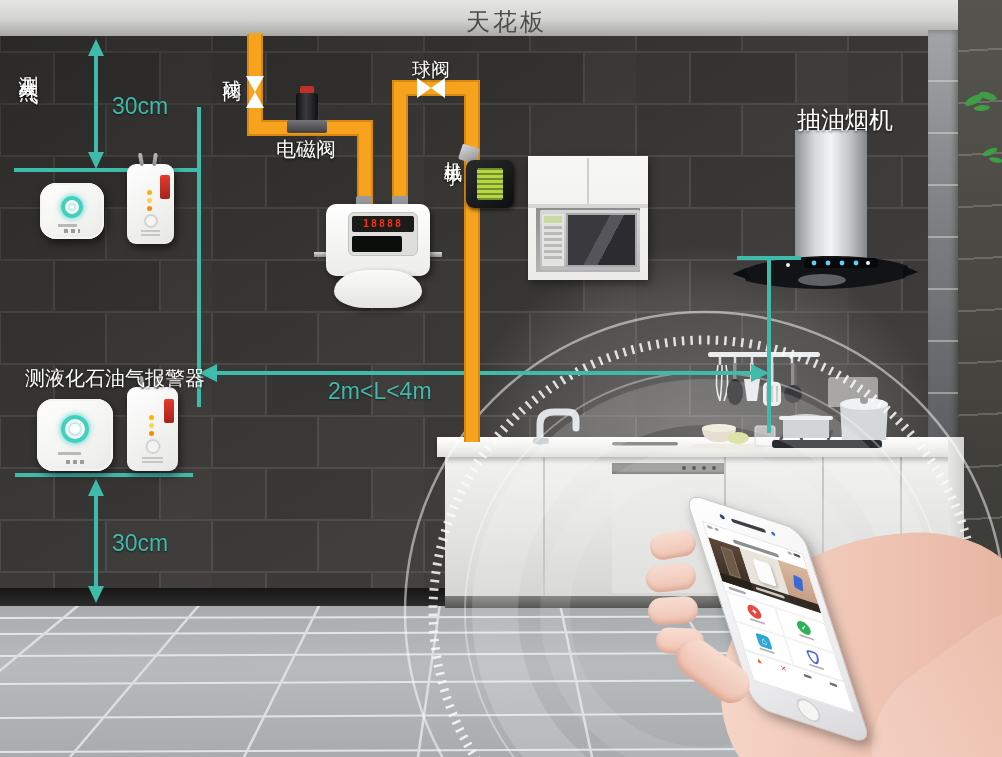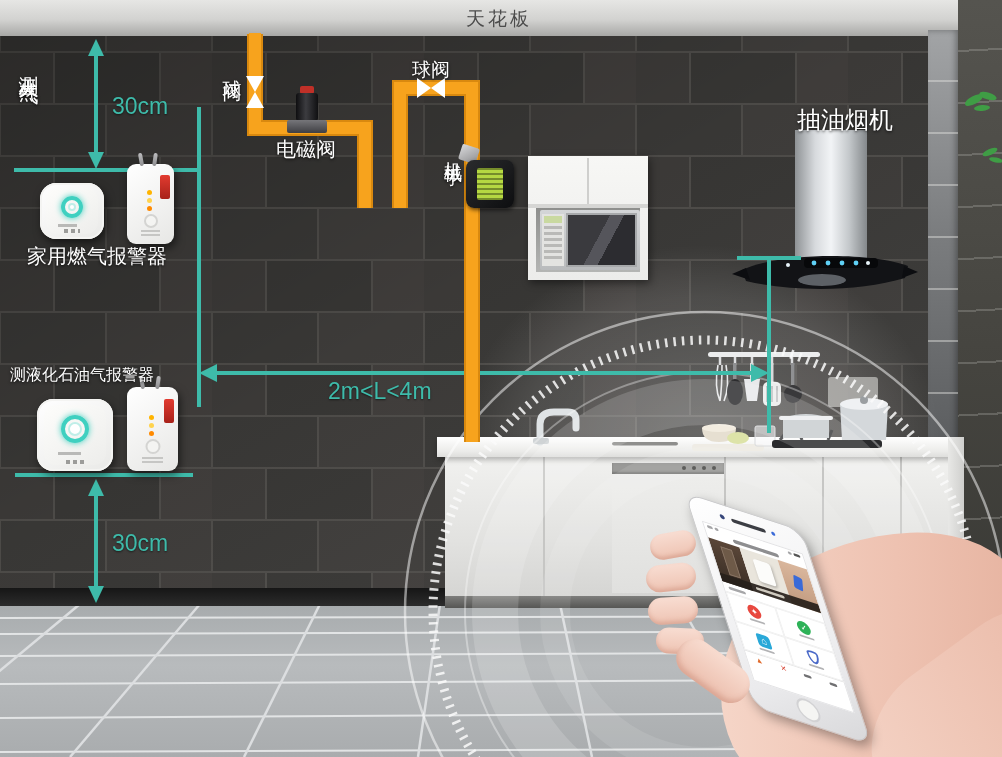--- a/index.html
+++ b/index.html
@@ -370,20 +370,30 @@
     <div class="body"></div>
     <div class="flange"></div>
   </div>
 
   <div class="abs manip">
     <div class="clamp"></div>
     <div class="body"></div>
     <div class="scr"></div>
   </div>
 
+  <div class="abs meter">
+    <div class="nut1" style="left:30px"></div>
+    <div class="nut2" style="left:66px"></div>
+    <div class="bracket"></div>
+    <div class="bodytop"></div>
+    <div class="bez"></div>
+    <div class="digits">18888</div>
+    <div class="lcd"></div>
+    <div class="dome"></div>
+  </div>
 
   <div class="abs sq-alarm" style="left:40px;top:183px;width:64px;height:56px">
     <div class="inner"></div>
     <div class="ring" style="width:22px;height:22px">
         <i></i>
       </div>
     <div class="txt"></div>
       <div class="slots"></div>
   </div>
   <div class="abs tall-alarm" style="left:127px;top:164px;width:47px;height:80px">
@@ -409,28 +419,27 @@
     <div class="ant" style="left:13px;transform:rotate(-10deg)"></div>
     <div class="ant" style="left:29px;transform:rotate(8deg)"></div>
     <div class="sw"></div>
     <div class="led" style="left:22px;top:28px;background:#ffb400"></div>
     <div class="led" style="left:22px;top:36px;background:#ffd34d"></div>
     <div class="led" style="left:22px;top:44px;background:#ff8a00"></div>
     <div class="snd" style="top:52px;width:15px;height:15px"></div>
     <div class="vent"></div>
   </div>
 
-  <div class="abs lbl dark" style="left:466px;top:6px;font-size:19px;letter-spacing:3px">天花板</div>
+  <div class="abs lbl dark" style="left:466px;top:6px;font-size:24px;letter-spacing:3px">天花板</div>
   <div class="abs lbl vert" style="left:219px;top:64px;font-size:19px">球阀</div>
   <div class="abs lbl" style="left:412px;top:57px;font-size:19px">球阀</div>
   <div class="abs lbl" style="left:276px;top:136px;font-size:20px">电磁阀</div>
   <div class="abs lbl vert" style="left:441px;top:147px;font-size:18px">机械手</div>
   <div class="abs lbl vert" style="left:16px;top:60px;font-size:20px">测天然气</div>
-  <div class="abs lbl" style="left:27px;top:243px;font-size:20px">家用燃气报警器</div>
-  <div class="abs lbl" style="left:10px;top:365px;font-size:16px">测液化石油气报警器</div>
+  <div class="abs lbl" style="left:25px;top:365px;font-size:20px">测液化石油气报警器</div>
   <div class="abs lbl" style="left:797px;top:104px;font-size:24px">抽油烟机</div>
   <div class="abs teal-txt" style="left:112px;top:93px">30cm</div>
   <div class="abs teal-txt" style="left:112px;top:530px">30cm</div>
   <div class="abs teal-txt" style="left:328px;top:378px">2m&lt;L&lt;4m</div>
 
   <div class="abs hand-back"></div>
   <div class="abs wrist"></div>
 
   <div class="abs phone">
     <div class="cam"></div>

